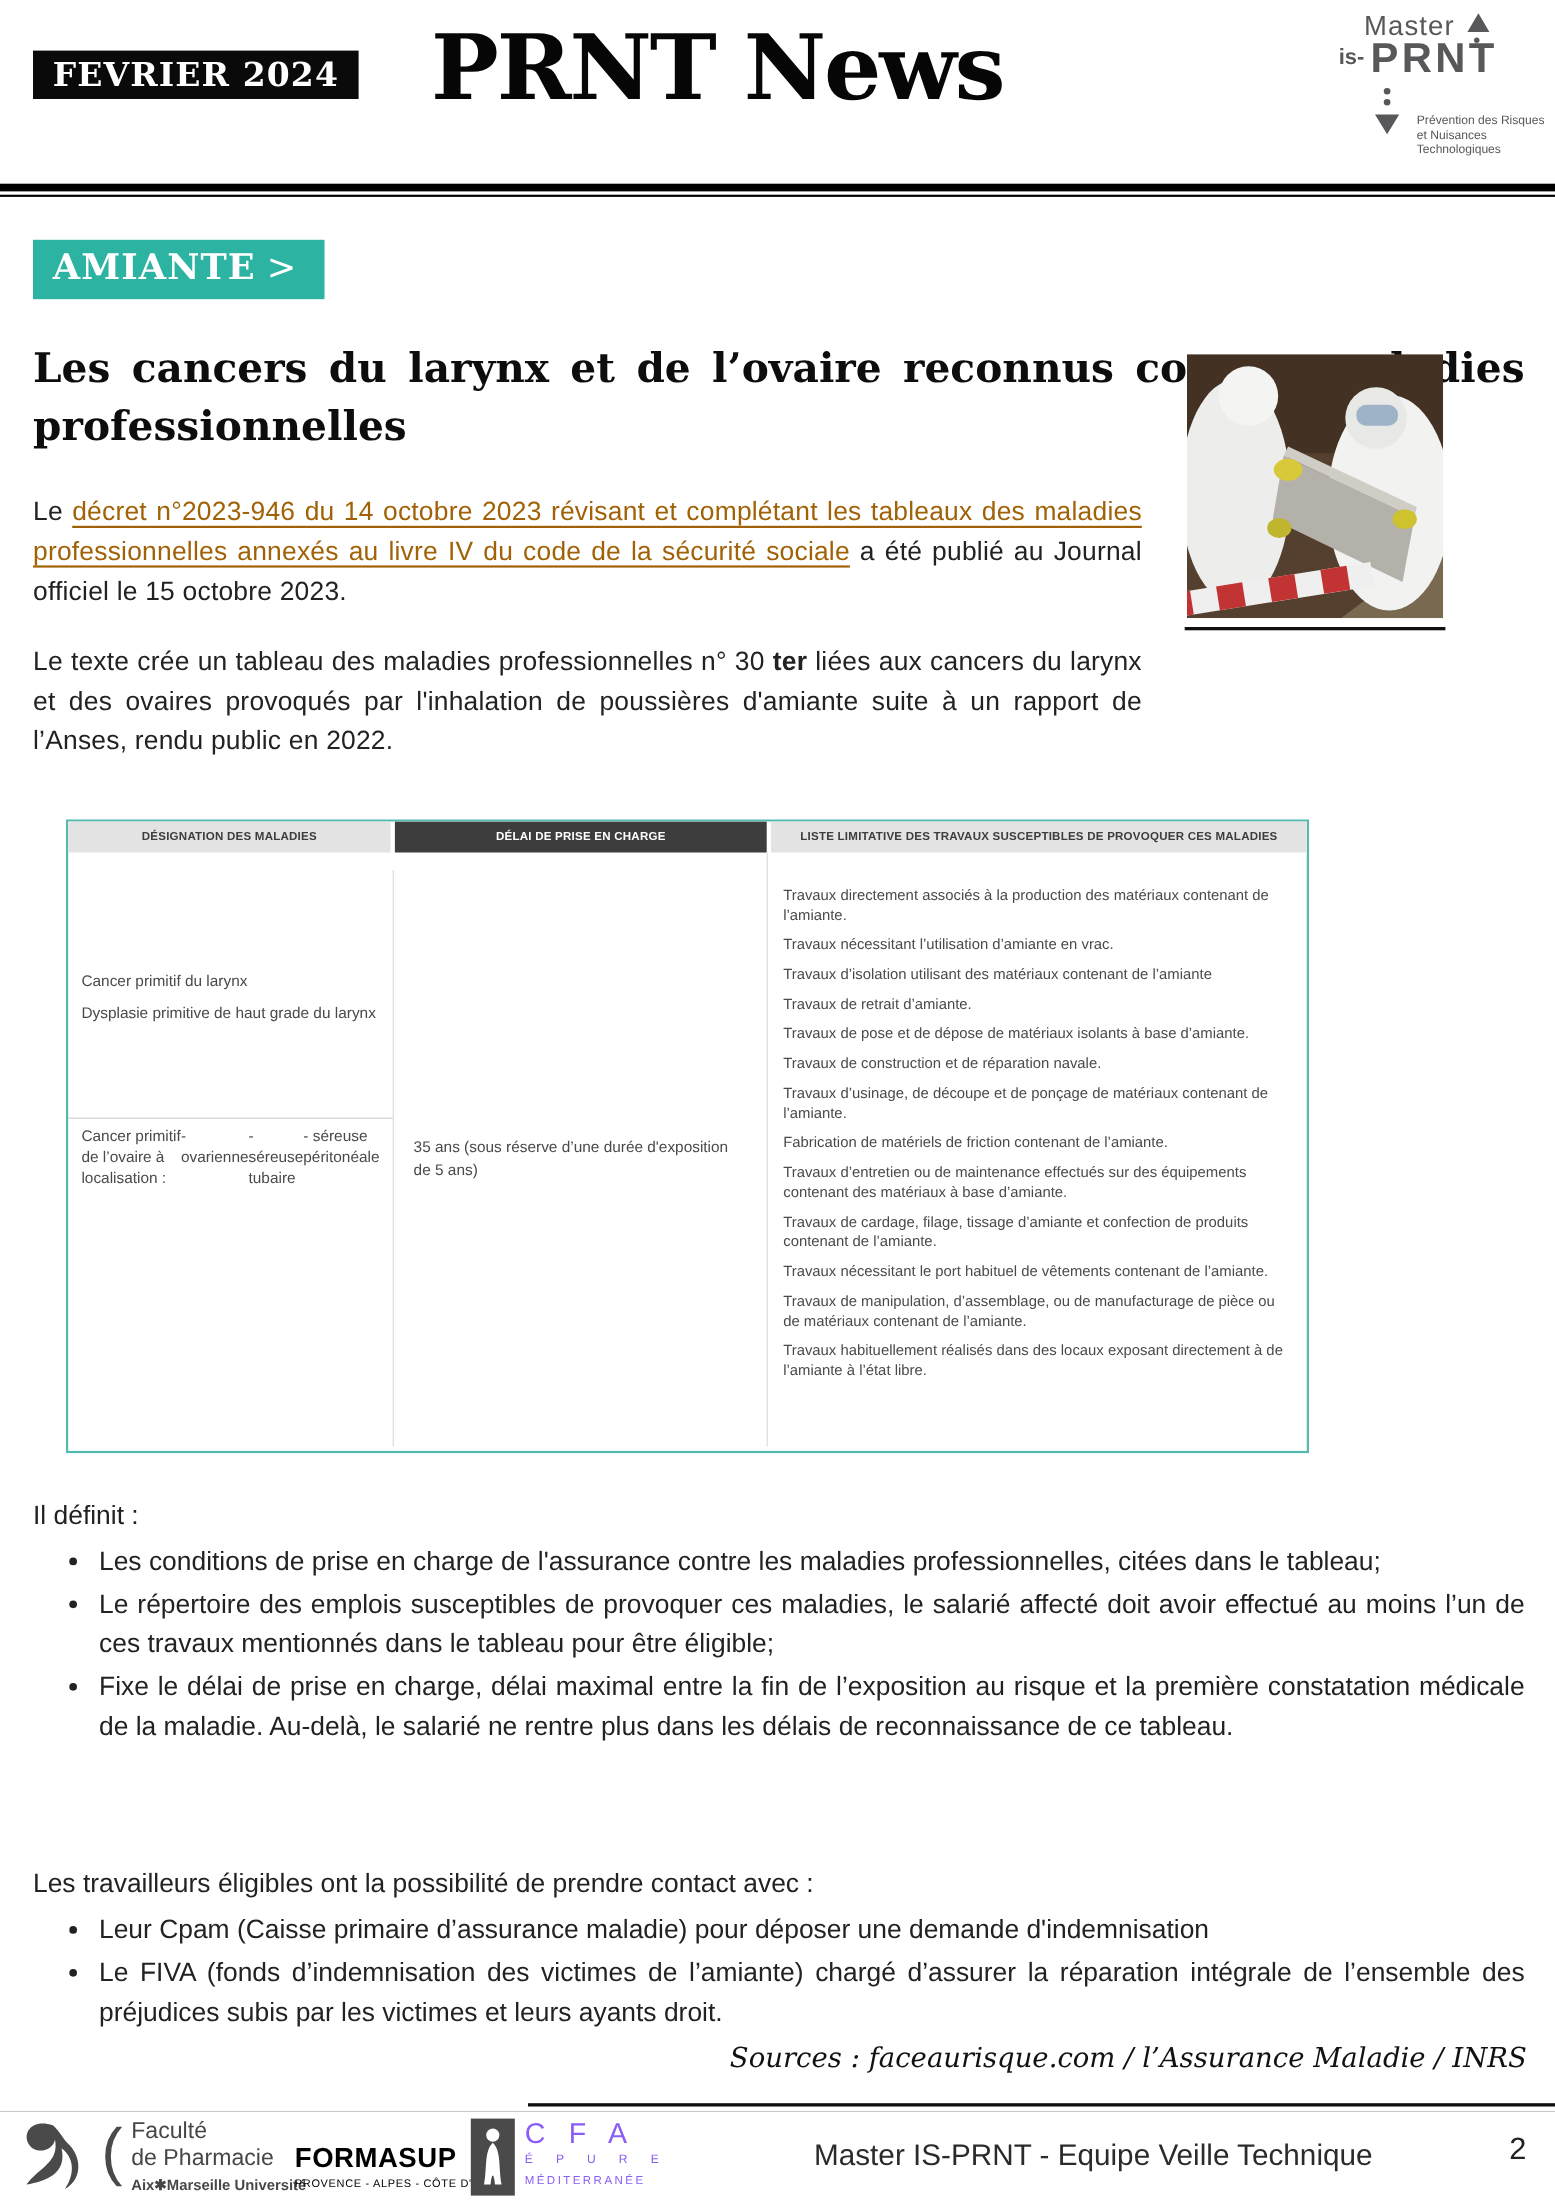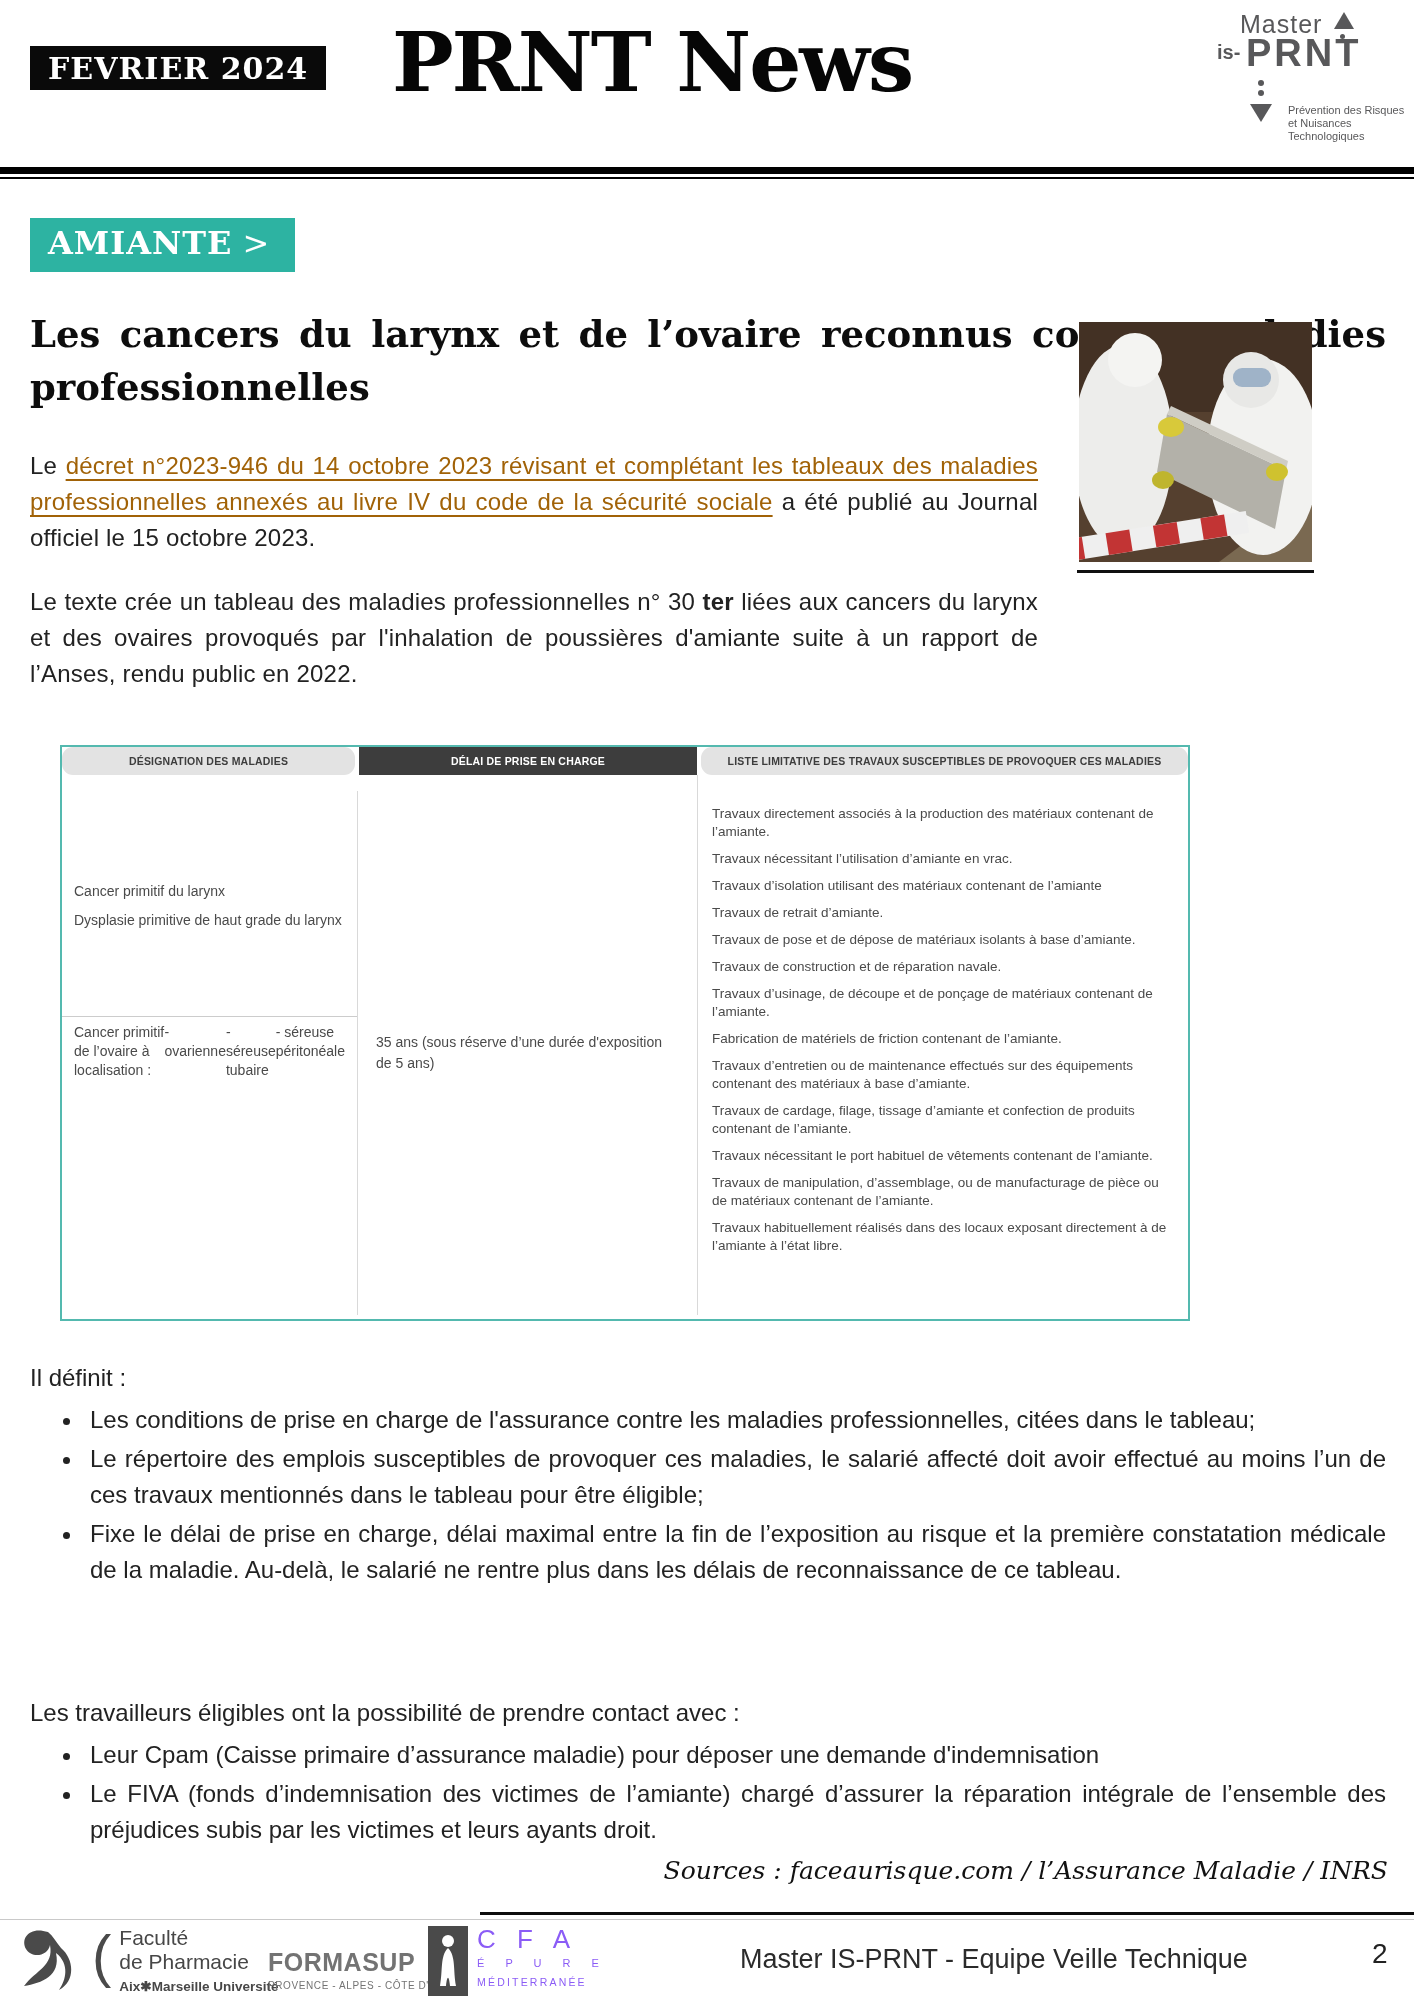--- a/index.html
+++ b/index.html
@@ -49,21 +49,21 @@
   
   .photo{position:absolute;left:1079px;top:322px;width:233px;height:240px;overflow:hidden;}
   .photo-line{position:absolute;left:1077px;top:570px;width:237px;height:3px;background:#101010;}
 
   
   .mtable{position:absolute;left:60px;top:745px;width:1126px;height:572px;
           border:2px solid #54b9af;background:#ffffff;color:#4a4a4a;}
   .mtable-head{display:flex;height:28px;background:#ffffff;}
   .th{font-weight:bold;font-size:10.5px;text-align:center;line-height:28px;
       letter-spacing:0.2px;white-space:nowrap;overflow:hidden;}
-  .th-light{background:#e3e3e3;color:#3d3d3d;border-radius:11px;}
+  .th-light{background:#e3e3e3;color:#3d3d3d;}
   .th-dark{background:#3d3d3d;color:#ffffff;}
   .th1{width:293px;margin-right:4px;}
   .th2{width:338px;margin-right:4px;}
   .th3{flex:1;}
   .mtable-body{display:flex;height:540px;font-size:14px;line-height:19px;}
   .col1{width:295px;display:flex;flex-direction:column;box-sizing:border-box;margin-top:20px;}
   .c1a{height:222px;border-bottom:1px solid #cccccc;display:flex;flex-direction:column;
        justify-content:center;padding:0 12px;box-sizing:border-box;}
   .c1a p{margin:5px 0;}
   .c1b{flex:1;display:flex;flex-direction:row;justify-content:space-between;padding:0 12px;box-sizing:border-box;}
@@ -84,21 +84,21 @@
   
   .sources{position:absolute;right:26px;top:1856px;font-family:"DejaVu Serif",serif;
            font-style:italic;font-size:25px;color:#111111;}
   .f-line-light{position:absolute;left:0;top:1919px;width:1414px;height:1px;background:#c9c9c9;}
   .f-line-dark{position:absolute;left:480px;top:1912px;width:934px;height:3px;background:#0d0d0d;}
   .footer-amu{position:absolute;left:14px;top:1926px;display:flex;align-items:center;gap:4px;color:#474747;}
   .amu-paren{font-size:58px;font-weight:normal;line-height:58px;margin-top:-8px;color:#4a4a4a;}
   .amu-text{margin-left:4px;}
   .amu-l1,.amu-l2{font-size:21px;line-height:24px;}
   .amu-l3{font-size:13.5px;font-weight:bold;margin-top:4px;}
-  .footer-formasup{position:absolute;left:268px;top:1948px;color:#737373;}
+  .footer-formasup{position:absolute;left:268px;top:1948px;color:#000000;}
   .formasup-name{font-size:25px;font-weight:bold;letter-spacing:0.5px;}
   .formasup-sub{font-size:10px;letter-spacing:0.6px;margin-top:3px;}
   .footer-cfa{position:absolute;left:428px;top:1926px;display:flex;gap:9px;color:#8b5cf6;}
   .cfa-box{width:40px;height:70px;background:#4a4a4a;}
   .cfa-letters{font-size:26px;letter-spacing:7px;line-height:26px;}
   .cfa-l2{font-size:11px;letter-spacing:9px;margin-top:5px;}
   .cfa-l3{font-size:10.5px;letter-spacing:2.2px;margin-top:7px;}
   .footer-caption{position:absolute;left:740px;top:1944px;font-size:27px;color:#2b2b2b;}
   .page-number{position:absolute;left:1372px;top:1938px;font-size:28px;color:#222222;}
 </style>

